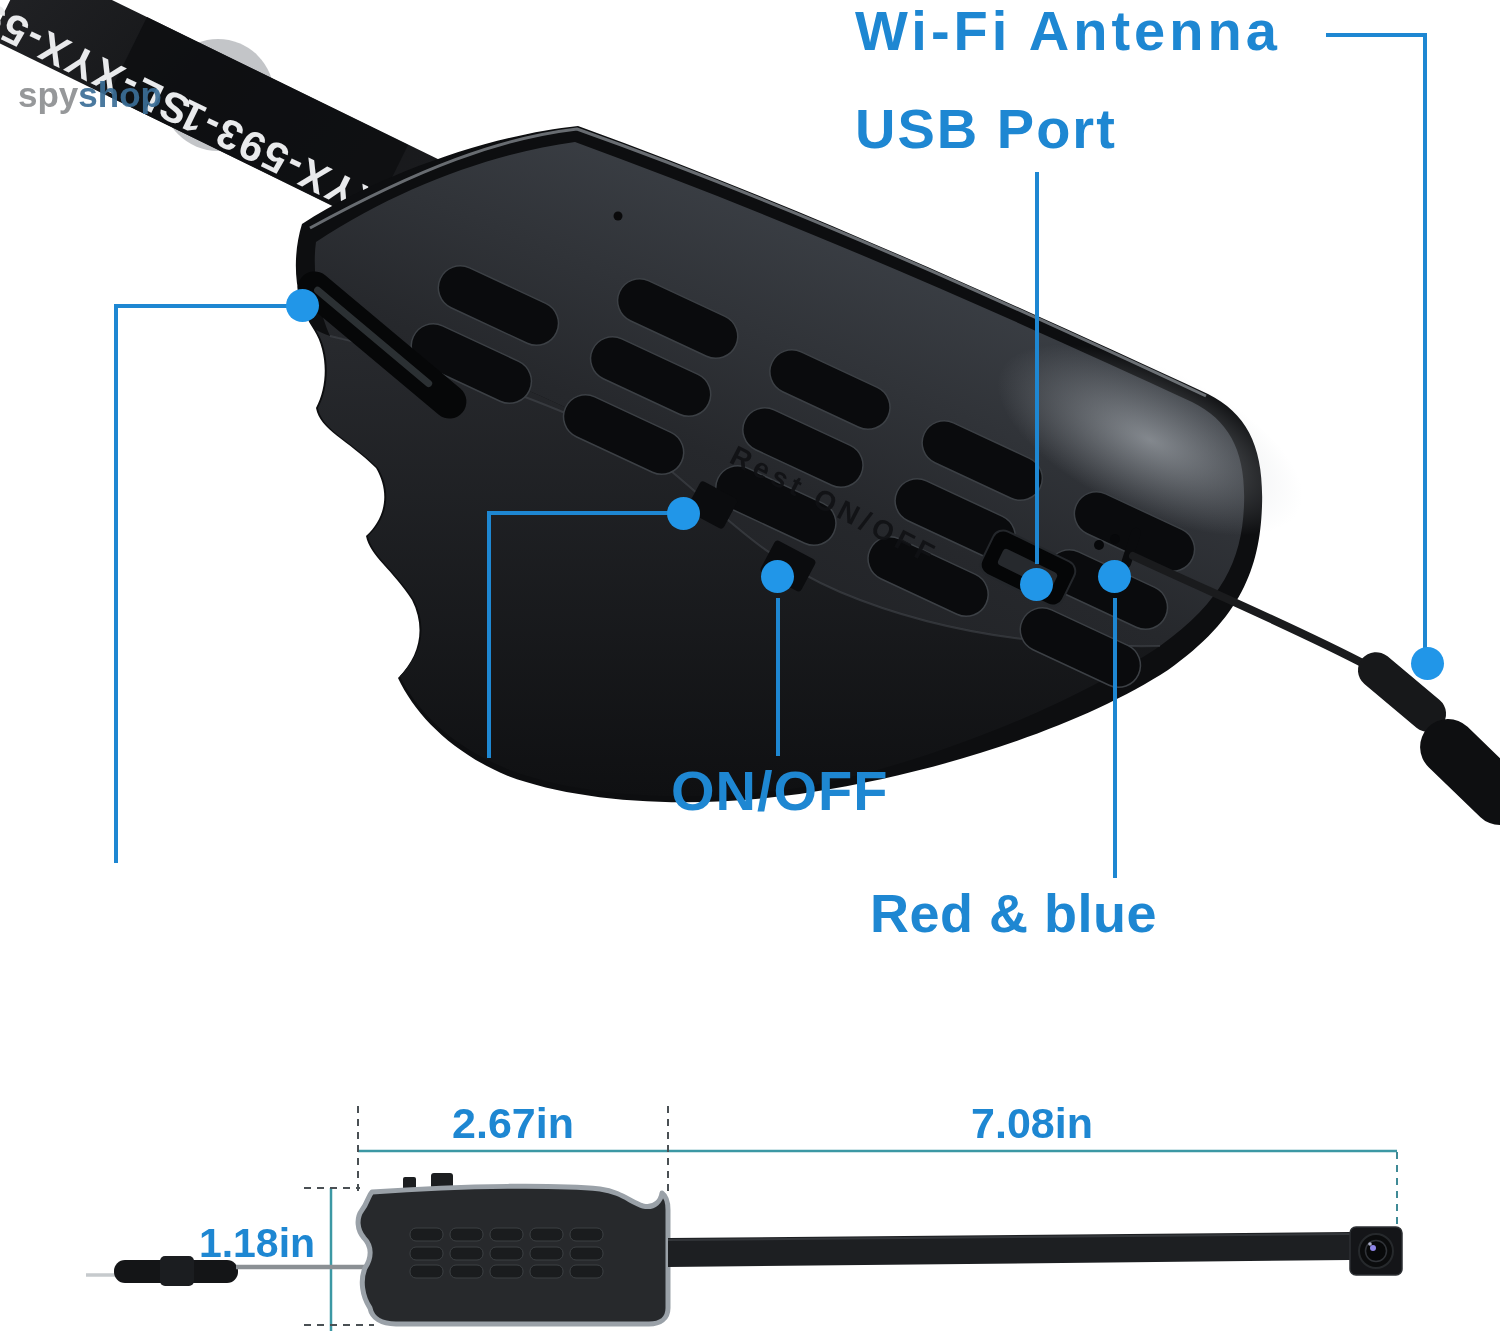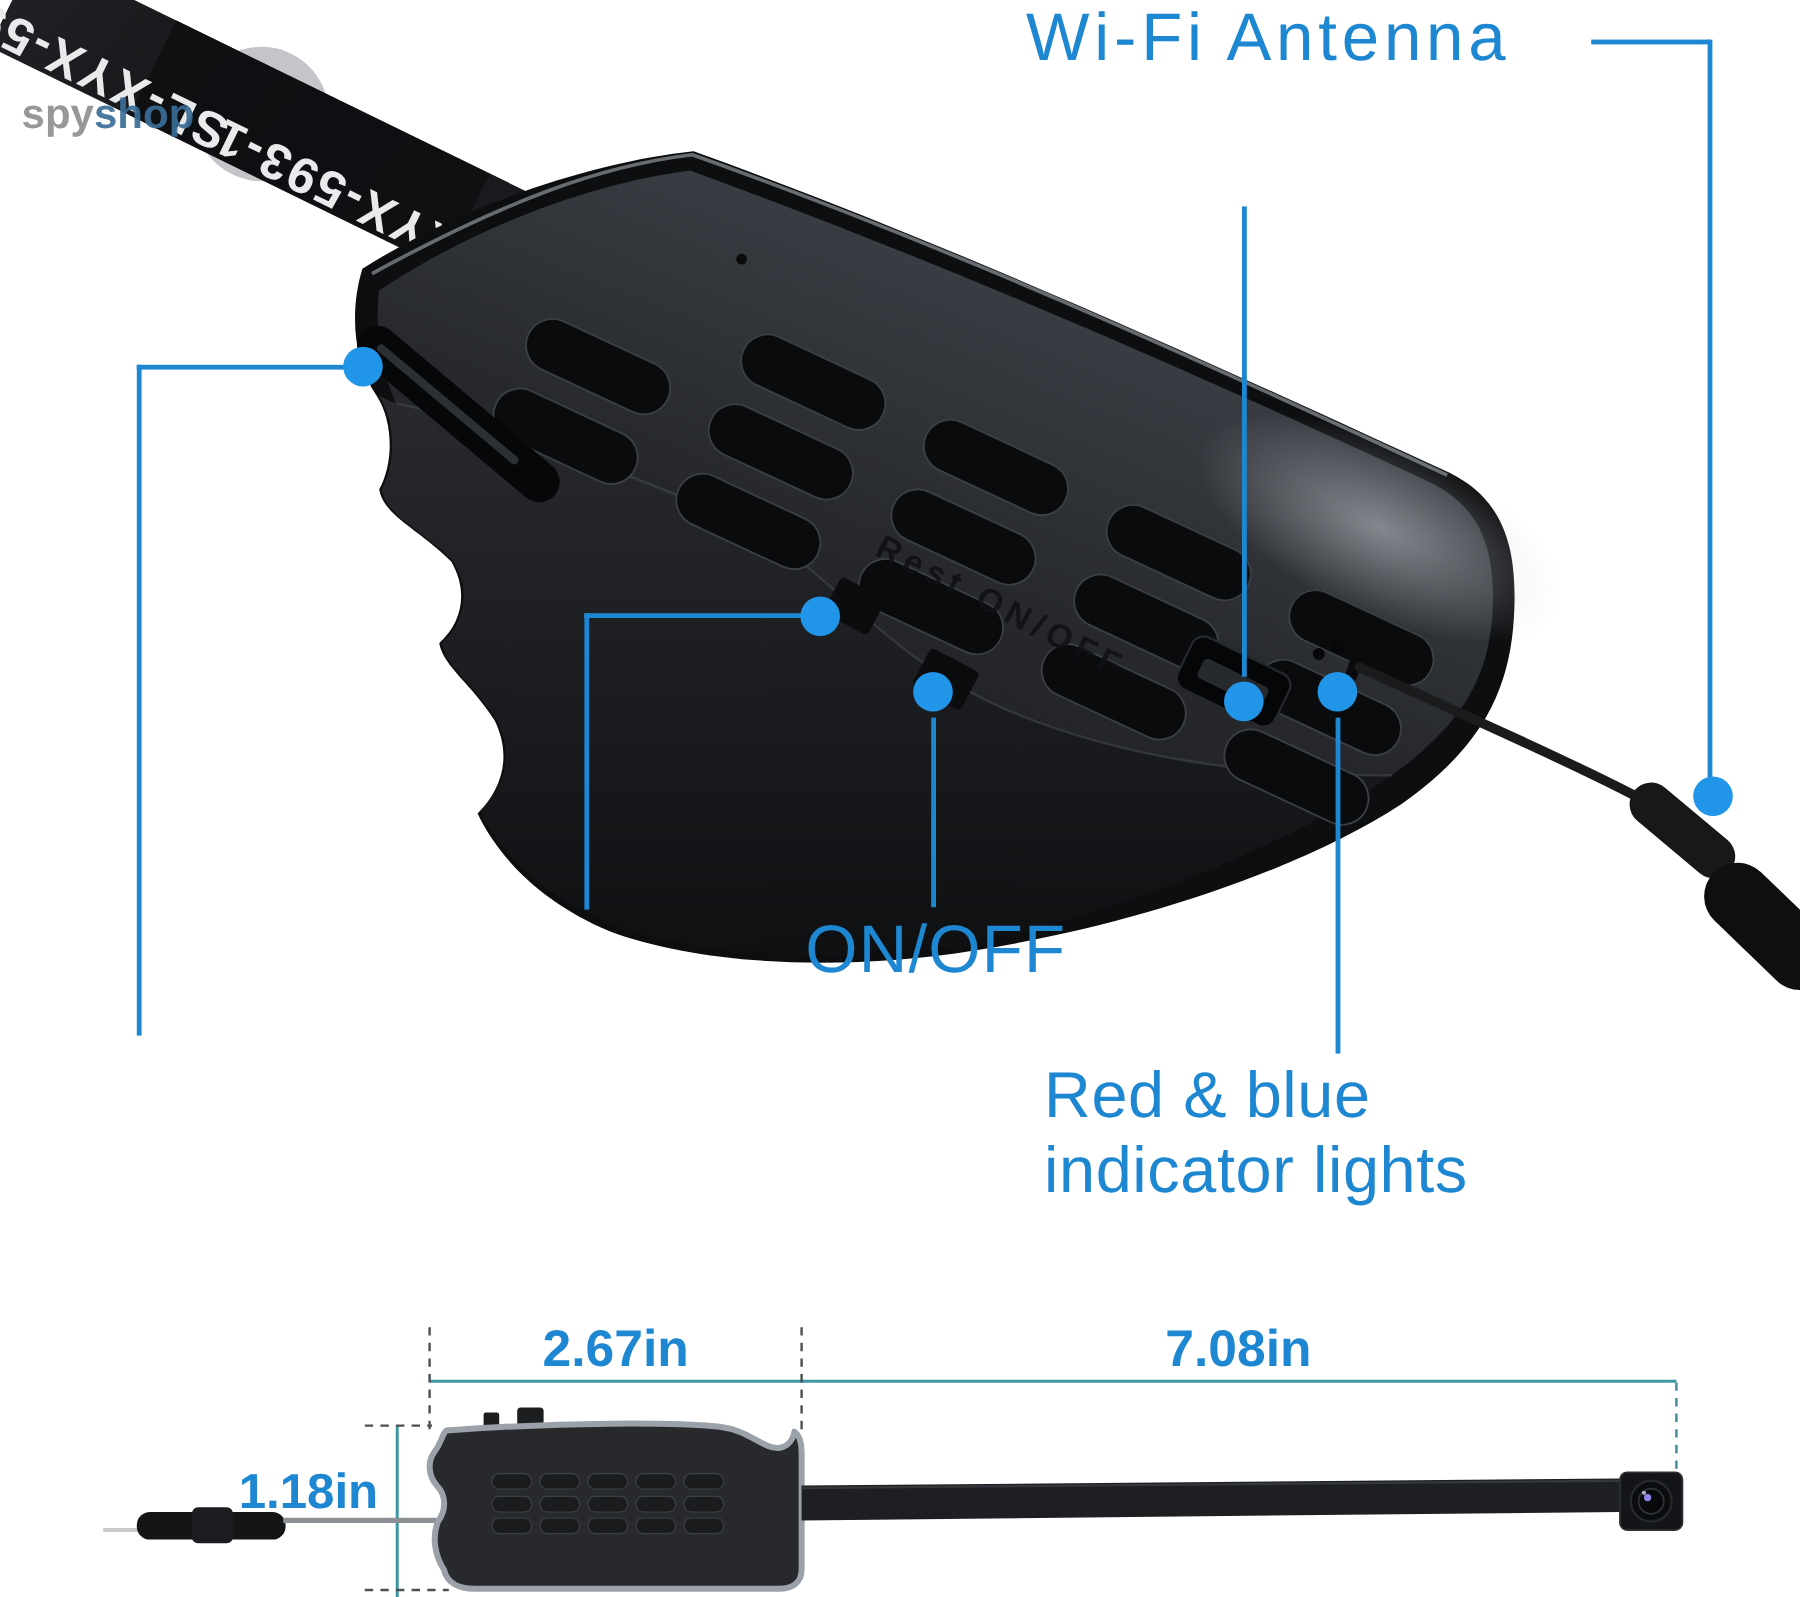--- a/index.html
+++ b/index.html
@@ -8,21 +8,21 @@
     --teal:#3c98a4;
   }
   html,body{margin:0;padding:0;background:#fff;}
   .canvas{
     position:relative;width:1500px;height:1331px;background:#ffffff;
     overflow:hidden;font-family:"Liberation Sans",sans-serif;
   }
   .canvas svg{position:absolute;left:0;top:0;}
   .lbl{
     position:absolute;color:var(--blue);
-    font-weight:normal;font-size:56px;line-height:1.04;letter-spacing:1px;
+    font-weight:bold;font-size:56px;line-height:1.04;letter-spacing:1px;
     white-space:nowrap;
   }
   .lbl-2line{font-size:54px;line-height:62px;letter-spacing:0.5px;}
   .cline{position:absolute;background:var(--blue);}
   .cdot{
     position:absolute;width:33px;height:33px;border-radius:50%;
     background:var(--dot);
   }
 </style>
 </head>
@@ -254,19 +254,19 @@
   <div class="cline" style="left:1113px;top:598px;width:4px;height:280px;"></div>
 
   <div class="cdot" style="left:1411px;top:647px;"></div>
   <div class="cdot" style="left:1020px;top:568px;"></div>
   <div class="cdot" style="left:667px;top:497px;"></div>
   <div class="cdot" style="left:761px;top:560px;"></div>
   <div class="cdot" style="left:286px;top:289px;"></div>
   <div class="cdot" style="left:1098px;top:560px;"></div>
 
   <div class="lbl" style="left:855px;top:2px;letter-spacing:4px;">Wi-Fi Antenna</div>
+  <div class="lbl" style="left:855px;top:100px;letter-spacing:2px;">USB Port</div>
   <div class="lbl" style="left:654px;top:762px;margin-left:17px;">ON/OFF</div>
   <div class="lbl lbl-2line" style="left:870px;top:882px;">
     <div>Red &amp; blue</div>
-    <div>indicator lights</div>
   </div>
 
 </div>
 
 </body></html>

